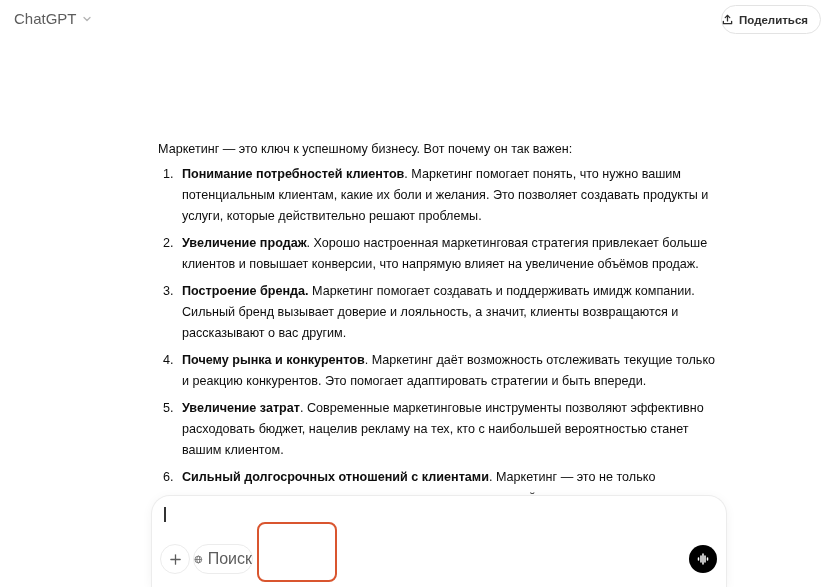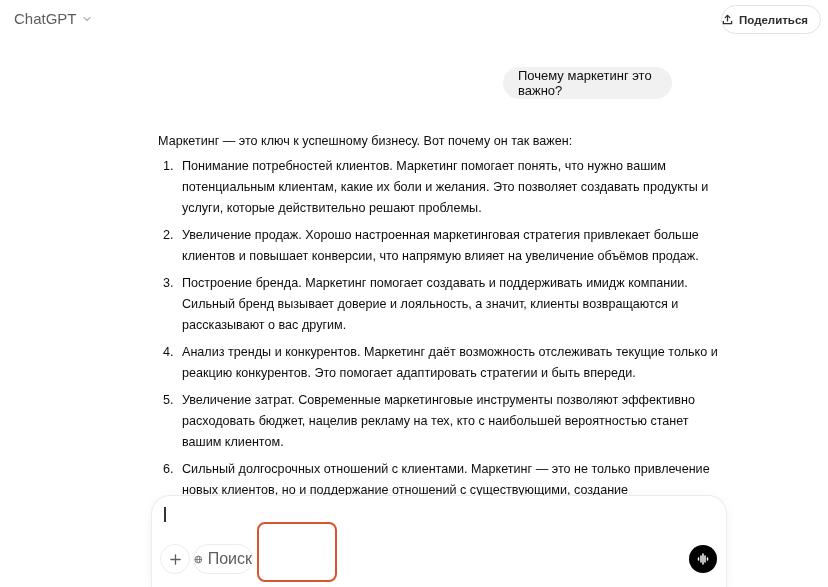--- a/index.html
+++ b/index.html
@@ -35,29 +35,29 @@
       background: #f1f1f1; border-radius: 16px;
       display: flex; align-items: center;
       font-size: 13px; color: #0d0d0d;
     }
 
     
     .assistant {
       position: absolute; left: 158px; top: 131px; width: 560px;
       font-size: 12.6px; line-height: 21px; color: #0d0d0d;
     }
-    .assistant .intro { margin-bottom: 4px; }
+    .assistant .intro { margin-bottom: 4px; margin-top: 8px; }
     .assistant ol { list-style: none; }
     .assistant li {
       position: relative; padding-left: 24px; margin-bottom: 6px;
     }
     .assistant li .num {
       position: absolute; left: 5px; top: 0;
     }
-    .assistant li b { font-weight: normal; }
+    .assistant li b { font-weight: bold; }
 
     
     .composer {
       position: absolute; left: 152px; top: 496px;
       width: 574px; height: 91px;
       background: #fff;
       border-radius: 18px 18px 0 0;
       box-shadow: 0 0 0 1px #ececec, 0 2px 12px rgba(0,0,0,0.06);
     }
     .composer .caret {
@@ -108,42 +108,39 @@
 
   <div class="share-btn">
     <svg viewBox="0 0 12 12" fill="none" stroke="#2f2f2f" stroke-width="1.4" stroke-linecap="round" stroke-linejoin="round">
       <path d="M6 1.5 V7.5"></path>
         <path d="M3.5 4 L6 1.5 L8.5 4"></path>
         <path d="M1.5 8 V10.5 H10.5 V8"></path>
     </svg>
     <span>Поделиться</span>
   </div>
 
-  <div class="user-bubble">
-    <span>Почему маркетинг это важно?</span>
-  </div>
 
   <div class="assistant">
     <p class="intro">Маркетинг — это ключ к успешному бизнесу. Вот почему он так важен:</p>
     <ol>
       <li>
         <span class="num">1.</span>
         <b>Понимание потребностей клиентов</b><span>. Маркетинг помогает понять, что нужно вашим потенциальным клиентам, какие их боли и желания. Это позволяет создавать продукты и услуги, которые действительно решают проблемы.</span>
       </li>
       <li>
         <span class="num">2.</span>
         <b>Увеличение продаж</b><span>. Хорошо настроенная маркетинговая стратегия привлекает больше клиентов и повышает конверсии, что напрямую влияет на увеличение объёмов продаж.</span>
       </li>
       <li>
         <span class="num">3.</span>
         <b>Построение бренда.</b><span> Маркетинг помогает создавать и поддерживать имидж компании. Сильный бренд вызывает доверие и лояльность, а значит, клиенты возвращаются и рассказывают о вас другим.</span>
       </li>
       <li>
         <span class="num">4.</span>
-        <b>Анализ тренды и конкурентов</b><span>. Маркетинг даёт возможность отслеживать текущие только и реакцию конкурентов. Это помогает адаптировать стратегии и быть впереди.</span>
+        <b>Почему рынка и конкурентов</b><span>. Маркетинг даёт возможность отслеживать текущие только и реакцию конкурентов. Это помогает адаптировать стратегии и быть впереди.</span>
       </li>
       <li>
         <span class="num">5.</span>
         <b>Увеличение затрат</b><span>. Современные маркетинговые инструменты позволяют эффективно расходовать бюджет, нацелив рекламу на тех, кто с наибольшей вероятностью станет вашим клиентом.</span>
       </li>
       <li>
         <span class="num">6.</span>
         <b>Сильный долгосрочных отношений с клиентами</b><span>. Маркетинг — это не только привлечение новых клиентов, но и поддержание отношений с существующими, создание</span>
       </li>
     </ol>

